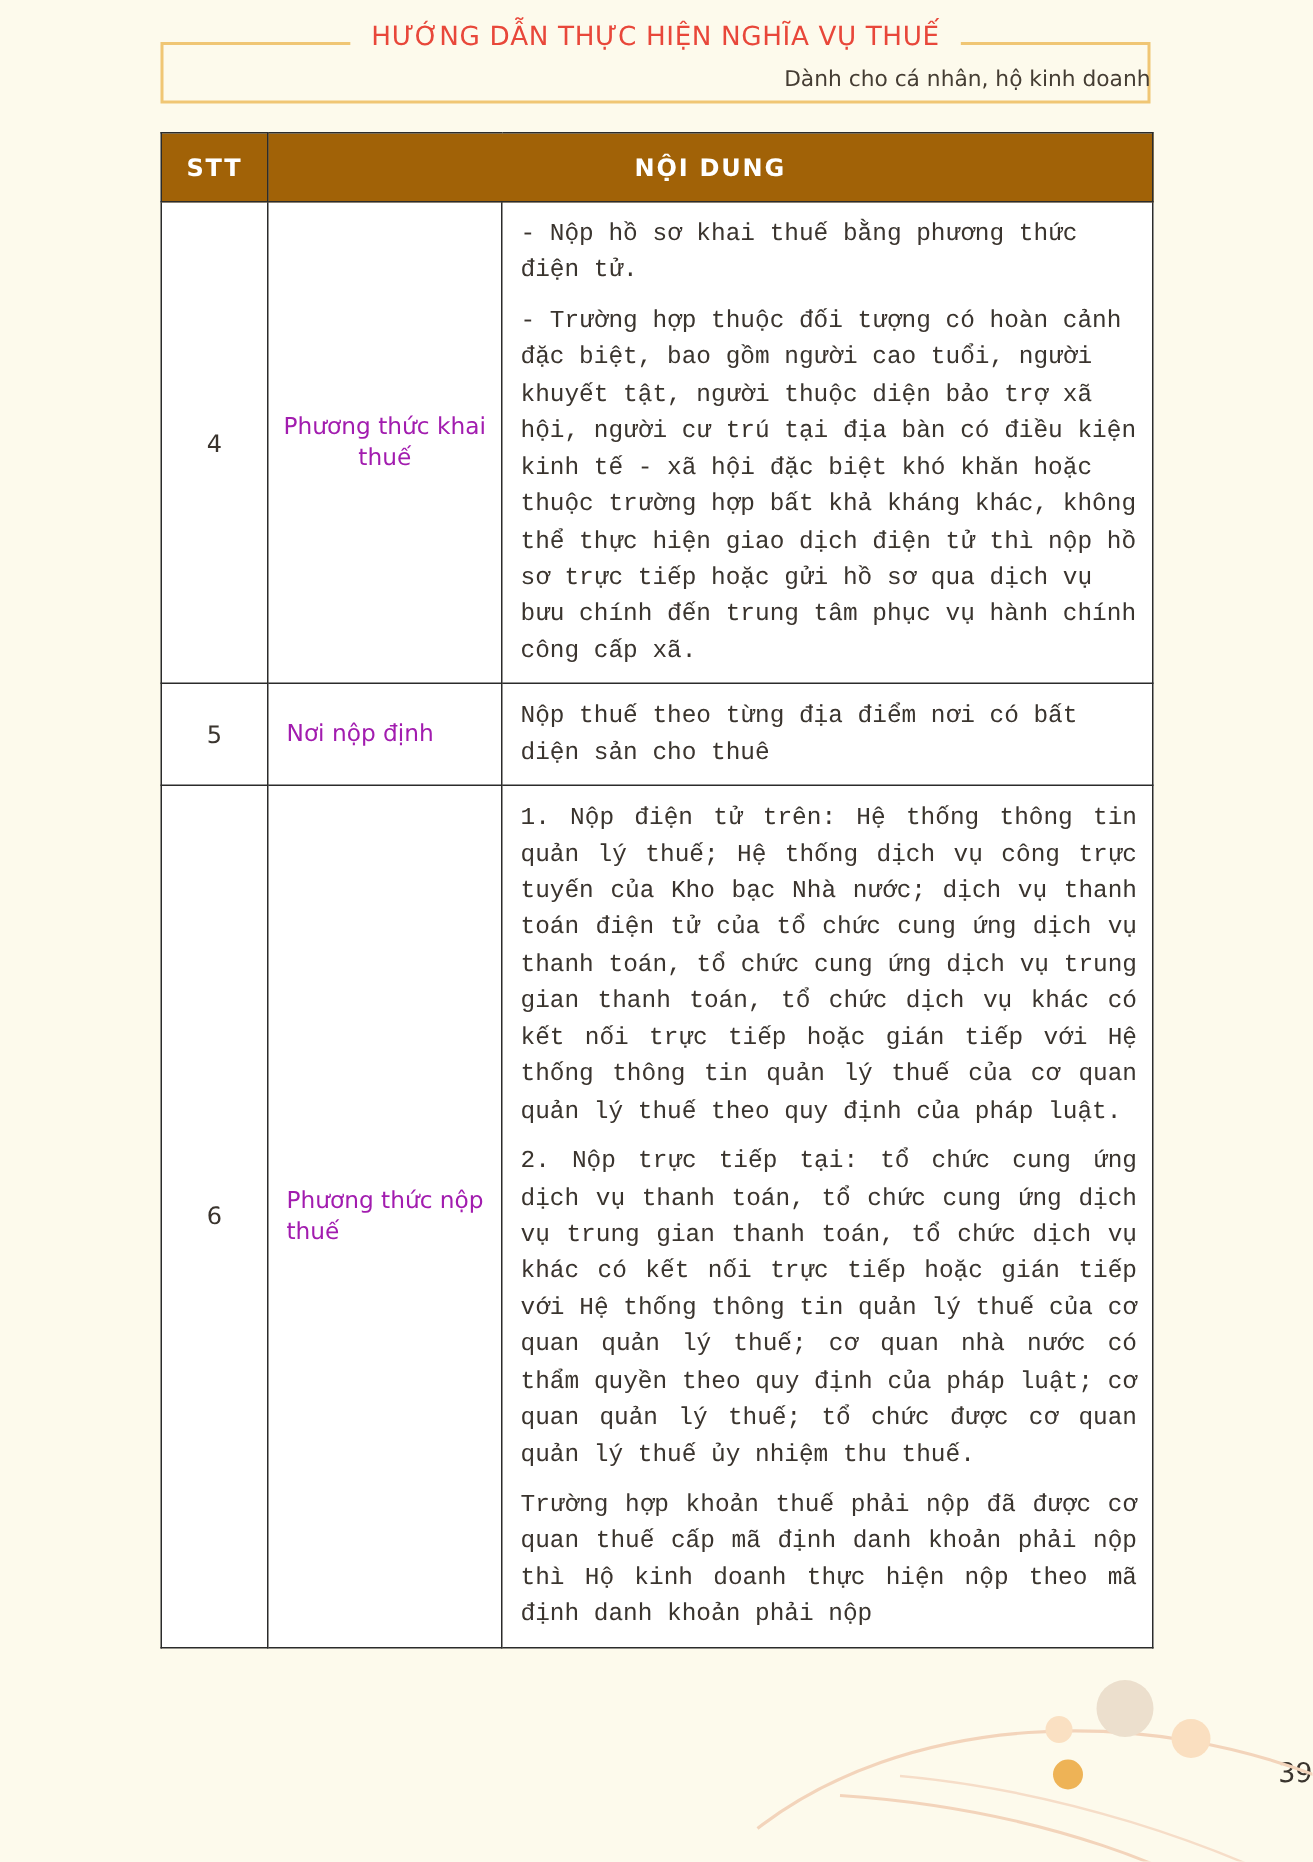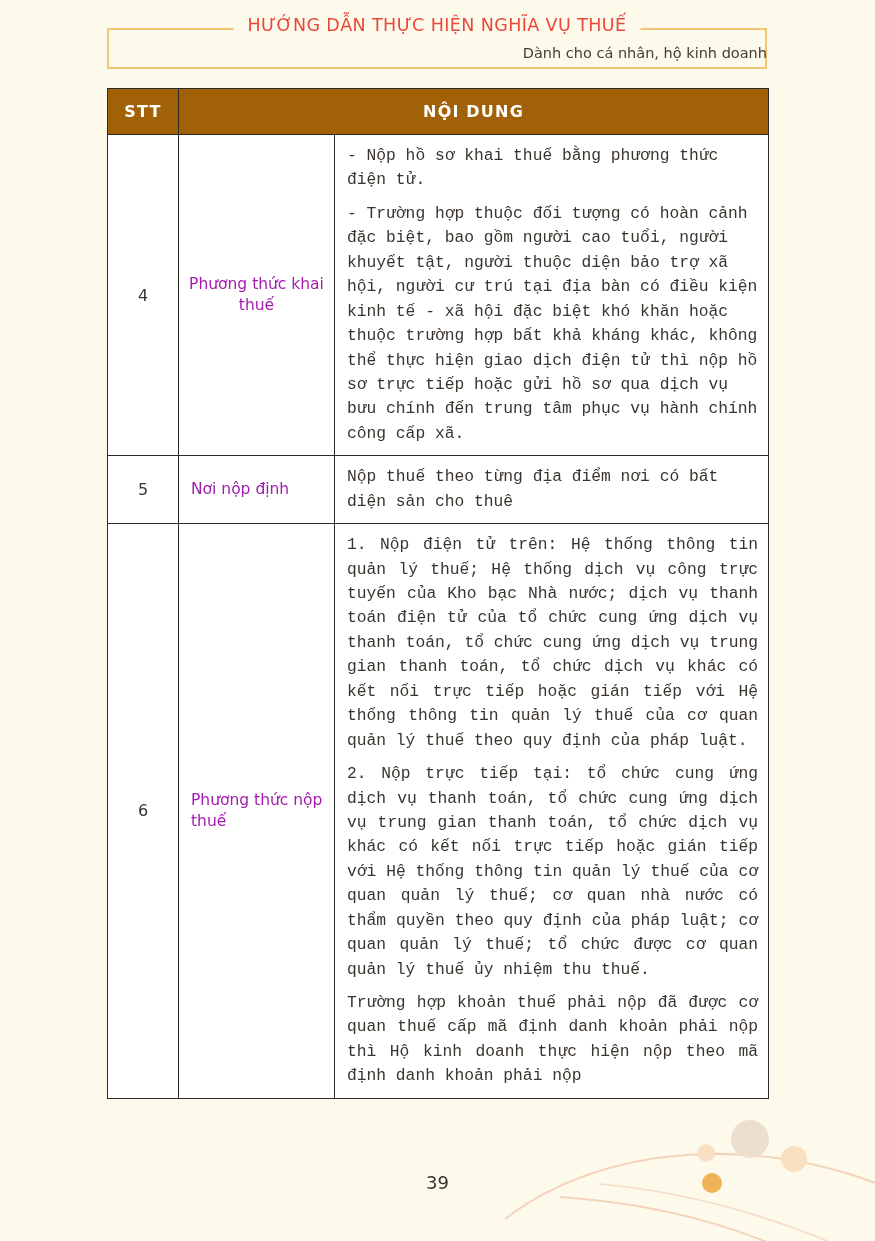--- a/index.html
+++ b/index.html
@@ -112,21 +112,21 @@
   td.body p { margin: 0 0 9px 1px; font-family: Liberation Mono, monospace; }
   td.body p:last-child { margin-bottom: 0; }
   p.just { text-align: justify; text-align-last: left; }
 
   
   .page-number {
     position: absolute;
     left: 0;
     top: 1172px;
     width: 875px;
-    text-align: center;
+    text-align: right;
     font-size: 18px;
     color: #3a342e;
   }
   .footer-deco {
     position: absolute;
     left: 0;
     bottom: 0;
     width: 875px;
     height: 140px;
     pointer-events: none;

